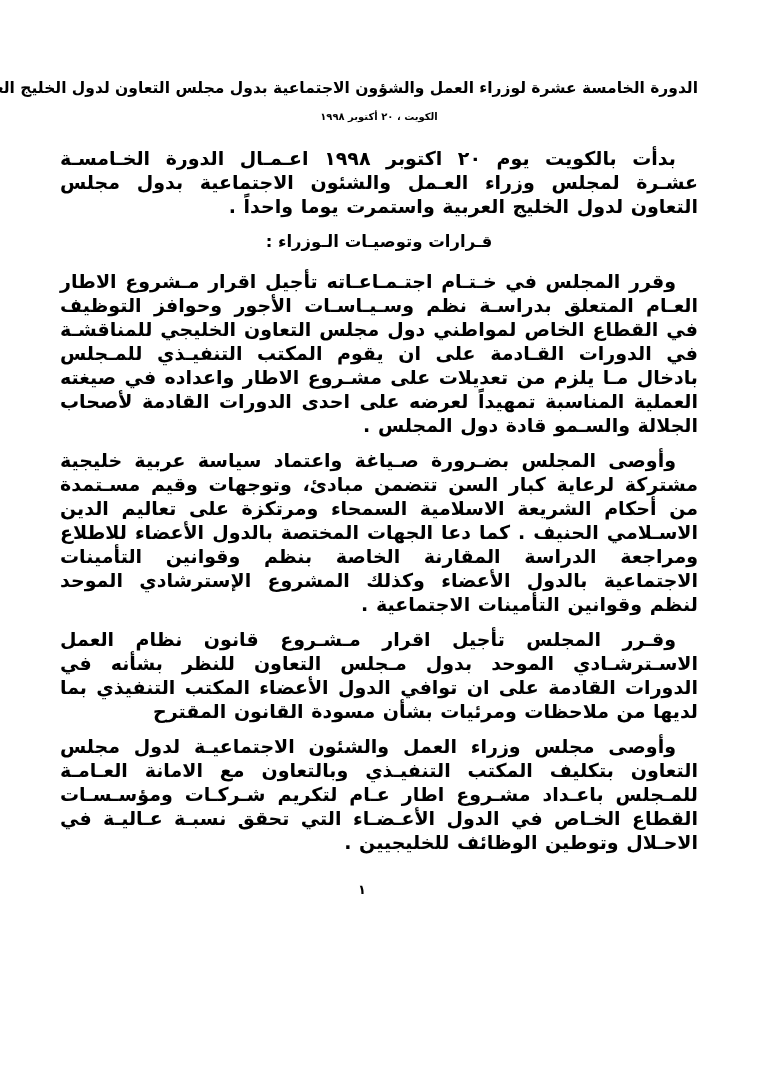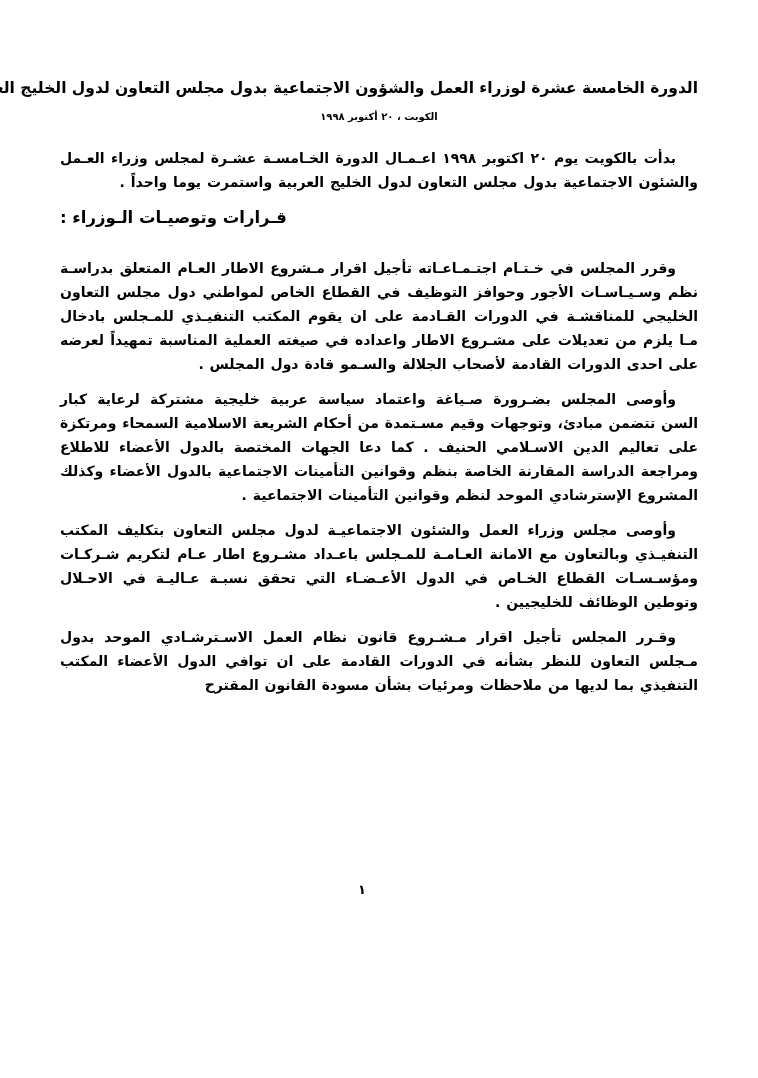--- a/index.html
+++ b/index.html
@@ -36,32 +36,32 @@
     white-space: nowrap;
   }
   .doc-title .title-line2 {
     display: block;
     font-size: 10px;
     line-height: 30px;
     letter-spacing: 1px;
   }
   p.body-par {
     margin: 0 0 11px 0;
-    font-size: 14px;
+    font-size: 19px;
     font-weight: bold;
     line-height: 24px;
     text-align: justify;
     text-indent: 22px;
     word-spacing: 1px;
   }
   h2.section-heading {
-    margin: 0 0 25px 0;
+    margin: 0 0 14px 0;
     font-size: 16.5px;
     font-weight: bold;
-    text-align: left;
+    text-align: center;
     line-height: 26px;
   }
   .page-number {
     position: absolute;
     top: 882px;
     left: 358px;
     right: auto;
     font-size: 13px;
     font-weight: bold;
     line-height: 16px;
@@ -79,22 +79,22 @@
     </div>
 
     <p class="body-par">بدأت بالكويت يوم ٢٠ اكتوبر ١٩٩٨ اعـمـال الدورة الخـامسـة عشـرة لمجلس وزراء العـمل والشئون الاجتماعية بدول مجلس التعاون لدول الخليج العربية واستمرت يوما واحداً .</p>
 
     <h2 class="section-heading">قـرارات وتوصيـات الـوزراء :</h2>
 
     <p class="body-par">وقرر المجلس في خـتـام اجتـمـاعـاته تأجيل اقرار مـشروع الاطار العـام المتعلق بدراسـة نظم وسـيـاسـات الأجور وحوافز التوظيف في القطاع الخاص لمواطني دول مجلس التعاون الخليجي للمناقشـة في الدورات القـادمة على ان يقوم المكتب التنفيـذي للمـجلس بادخال مـا يلزم من تعديلات على مشـروع الاطار واعداده في صيغته العملية المناسبة تمهيداً لعرضه على احدى الدورات القادمة لأصحاب الجلالة والسـمو قادة دول المجلس .</p>
 
     <p class="body-par">وأوصى المجلس بضـرورة صـياغة واعتماد سياسة عربية خليجية مشتركة لرعاية كبار السن تتضمن مبادئ، وتوجهات وقيم مسـتمدة من أحكام الشريعة الاسلامية السمحاء ومرتكزة على تعاليم الدين الاسـلامي الحنيف . كما دعا الجهات المختصة بالدول الأعضاء للاطلاع ومراجعة الدراسة المقارنة الخاصة بنظم وقوانين التأمينات الاجتماعية بالدول الأعضاء وكذلك المشروع الإسترشادي الموحد لنظم وقوانين التأمينات الاجتماعية .</p>
 
+    <p class="body-par">وقـرر المجلس تأجيل اقرار مـشـروع قانون نظام العمل الاسـترشـادي الموحد بدول مـجلس التعاون للنظر بشأنه في الدورات القادمة على ان توافي الدول الأعضاء المكتب التنفيذي بما لديها من ملاحظات ومرئيات بشأن مسودة القانون المقترح</p>
+
     <p class="body-par">وأوصى مجلس وزراء العمل والشئون الاجتماعيـة لدول مجلس التعاون بتكليف المكتب التنفيـذي وبالتعاون مع الامانة العـامـة للمـجلس باعـداد مشـروع اطار عـام لتكريم شـركـات ومؤسـسـات القطاع الخـاص في الدول الأعـضـاء التي تحقق نسبـة عـاليـة في الاحـلال وتوطين الوظائف للخليجيين .</p>
-
-    <p class="body-par">وقـرر المجلس تأجيل اقرار مـشـروع قانون نظام العمل الاسـترشـادي الموحد بدول مـجلس التعاون للنظر بشأنه في الدورات القادمة على ان توافي الدول الأعضاء المكتب التنفيذي بما لديها من ملاحظات ومرئيات بشأن مسودة القانون المقترح</p>
 
 
 
   </div>
 
   <div class="page-number">١</div>
 </div>
 
 </body></html>

